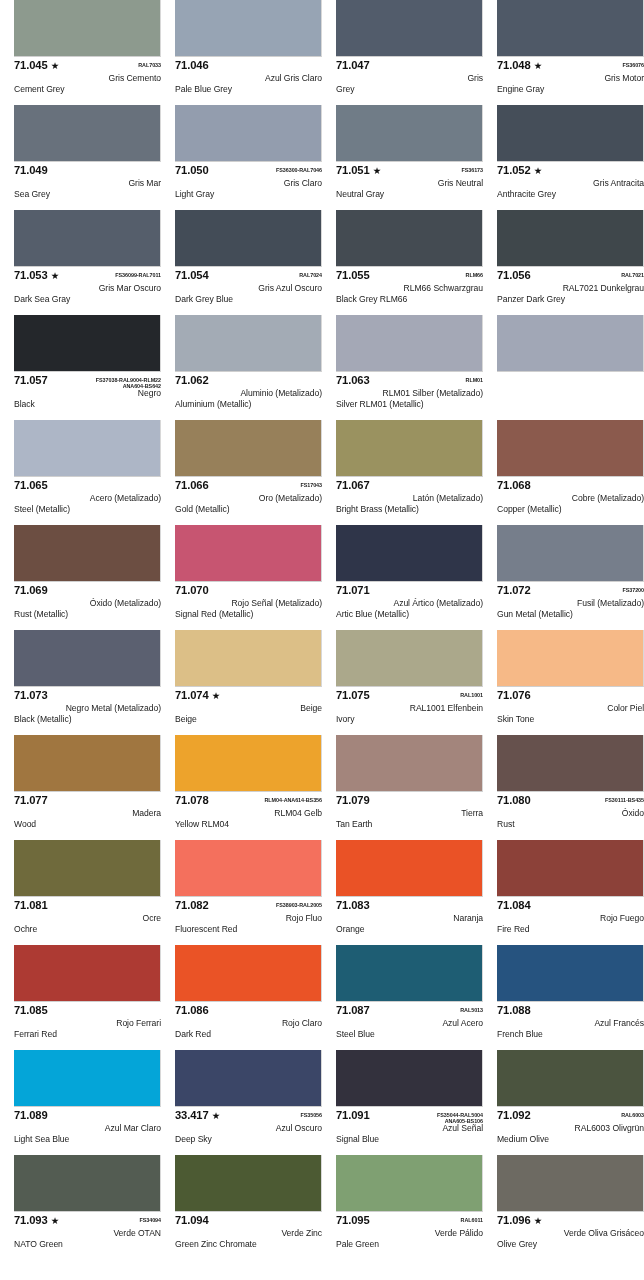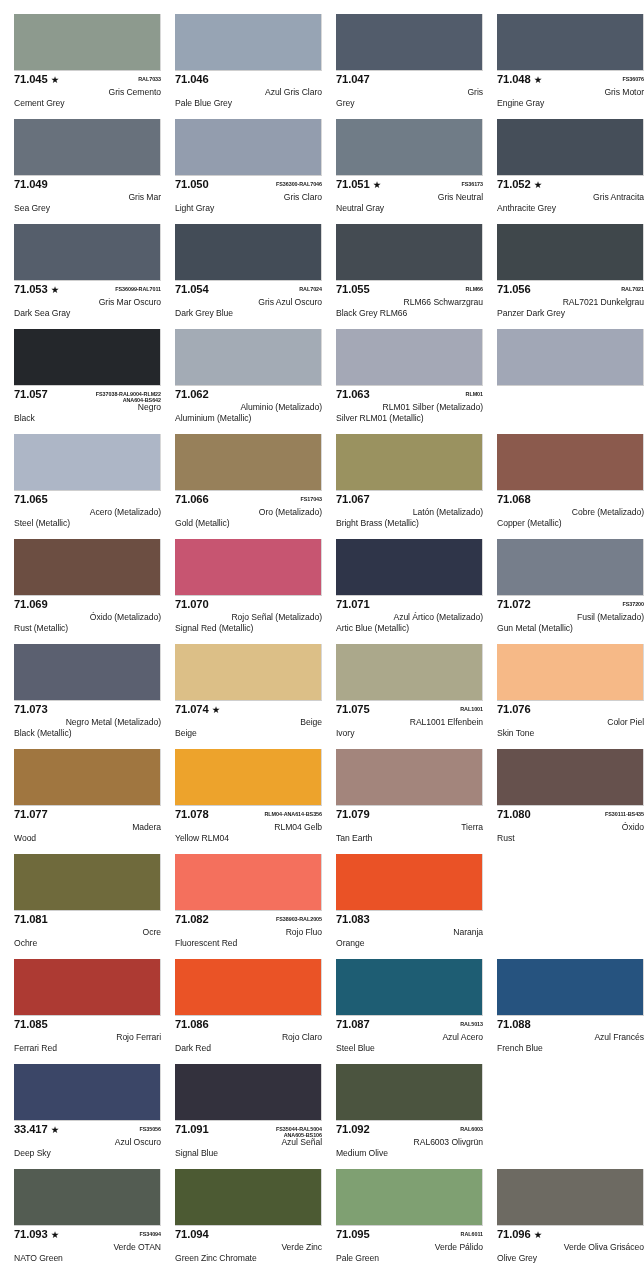--- a/index.html
+++ b/index.html
@@ -10,21 +10,20 @@
   body {
     width: 644px;
     height: 1280px;
     font-family: "Liberation Sans", sans-serif;
     color: #1a1a1a;
     overflow: hidden;
   }
   #chart {
     width: 540px;
     height: 1280px;
-    padding-top: 14px;
     box-sizing: border-box;
   }
   .row {
     display: flex;
     width: 644px;
     height: 105px;
     box-sizing: border-box;
   }
   .cell {
     width: 147px;
@@ -587,20 +586,33 @@
           <div class="codeline">
             <div class="codeleft">
               <span class="code">71.083</span>
             </div>
             <div class="refs"></div>
           </div>
           <div class="name-es">Naranja</div>
           <div class="name-en">Orange</div>
         </div>
       </div>
+      <div class="cell">
+        <div class="swatch" style="background: rgb(140, 65, 57);"></div>
+        <div class="meta">
+          <div class="codeline">
+            <div class="codeleft">
+              <span class="code">71.084</span>
+            </div>
+            <div class="refs"></div>
+          </div>
+          <div class="name-es">Rojo Fuego</div>
+          <div class="name-en">Fire Red</div>
+        </div>
+      </div>
     </div>
     <div class="row">
       <div class="cell">
         <div class="swatch" style="background: rgb(173, 58, 51);"></div>
         <div class="meta">
           <div class="codeline">
             <div class="codeleft">
               <span class="code">71.085</span>
             </div>
             <div class="refs"></div>
@@ -645,20 +657,33 @@
               <span class="code">71.088</span>
             </div>
             <div class="refs"></div>
           </div>
           <div class="name-es">Azul Francés</div>
           <div class="name-en">French Blue</div>
         </div>
       </div>
     </div>
     <div class="row">
+      <div class="cell">
+        <div class="swatch" style="background: rgb(4, 165, 216);"></div>
+        <div class="meta">
+          <div class="codeline">
+            <div class="codeleft">
+              <span class="code">71.089</span>
+            </div>
+            <div class="refs"></div>
+          </div>
+          <div class="name-es">Azul Mar Claro</div>
+          <div class="name-en">Light Sea Blue</div>
+        </div>
+      </div>
       <div class="cell">
         <div class="swatch" style="background: rgb(59, 70, 103);"></div>
         <div class="meta">
           <div class="codeline">
             <div class="codeleft">
               <span class="code">33.417</span>
               <span class="star">★</span>
             </div>
             <div class="refs">
               <span class="ref2">FS35056</span>

